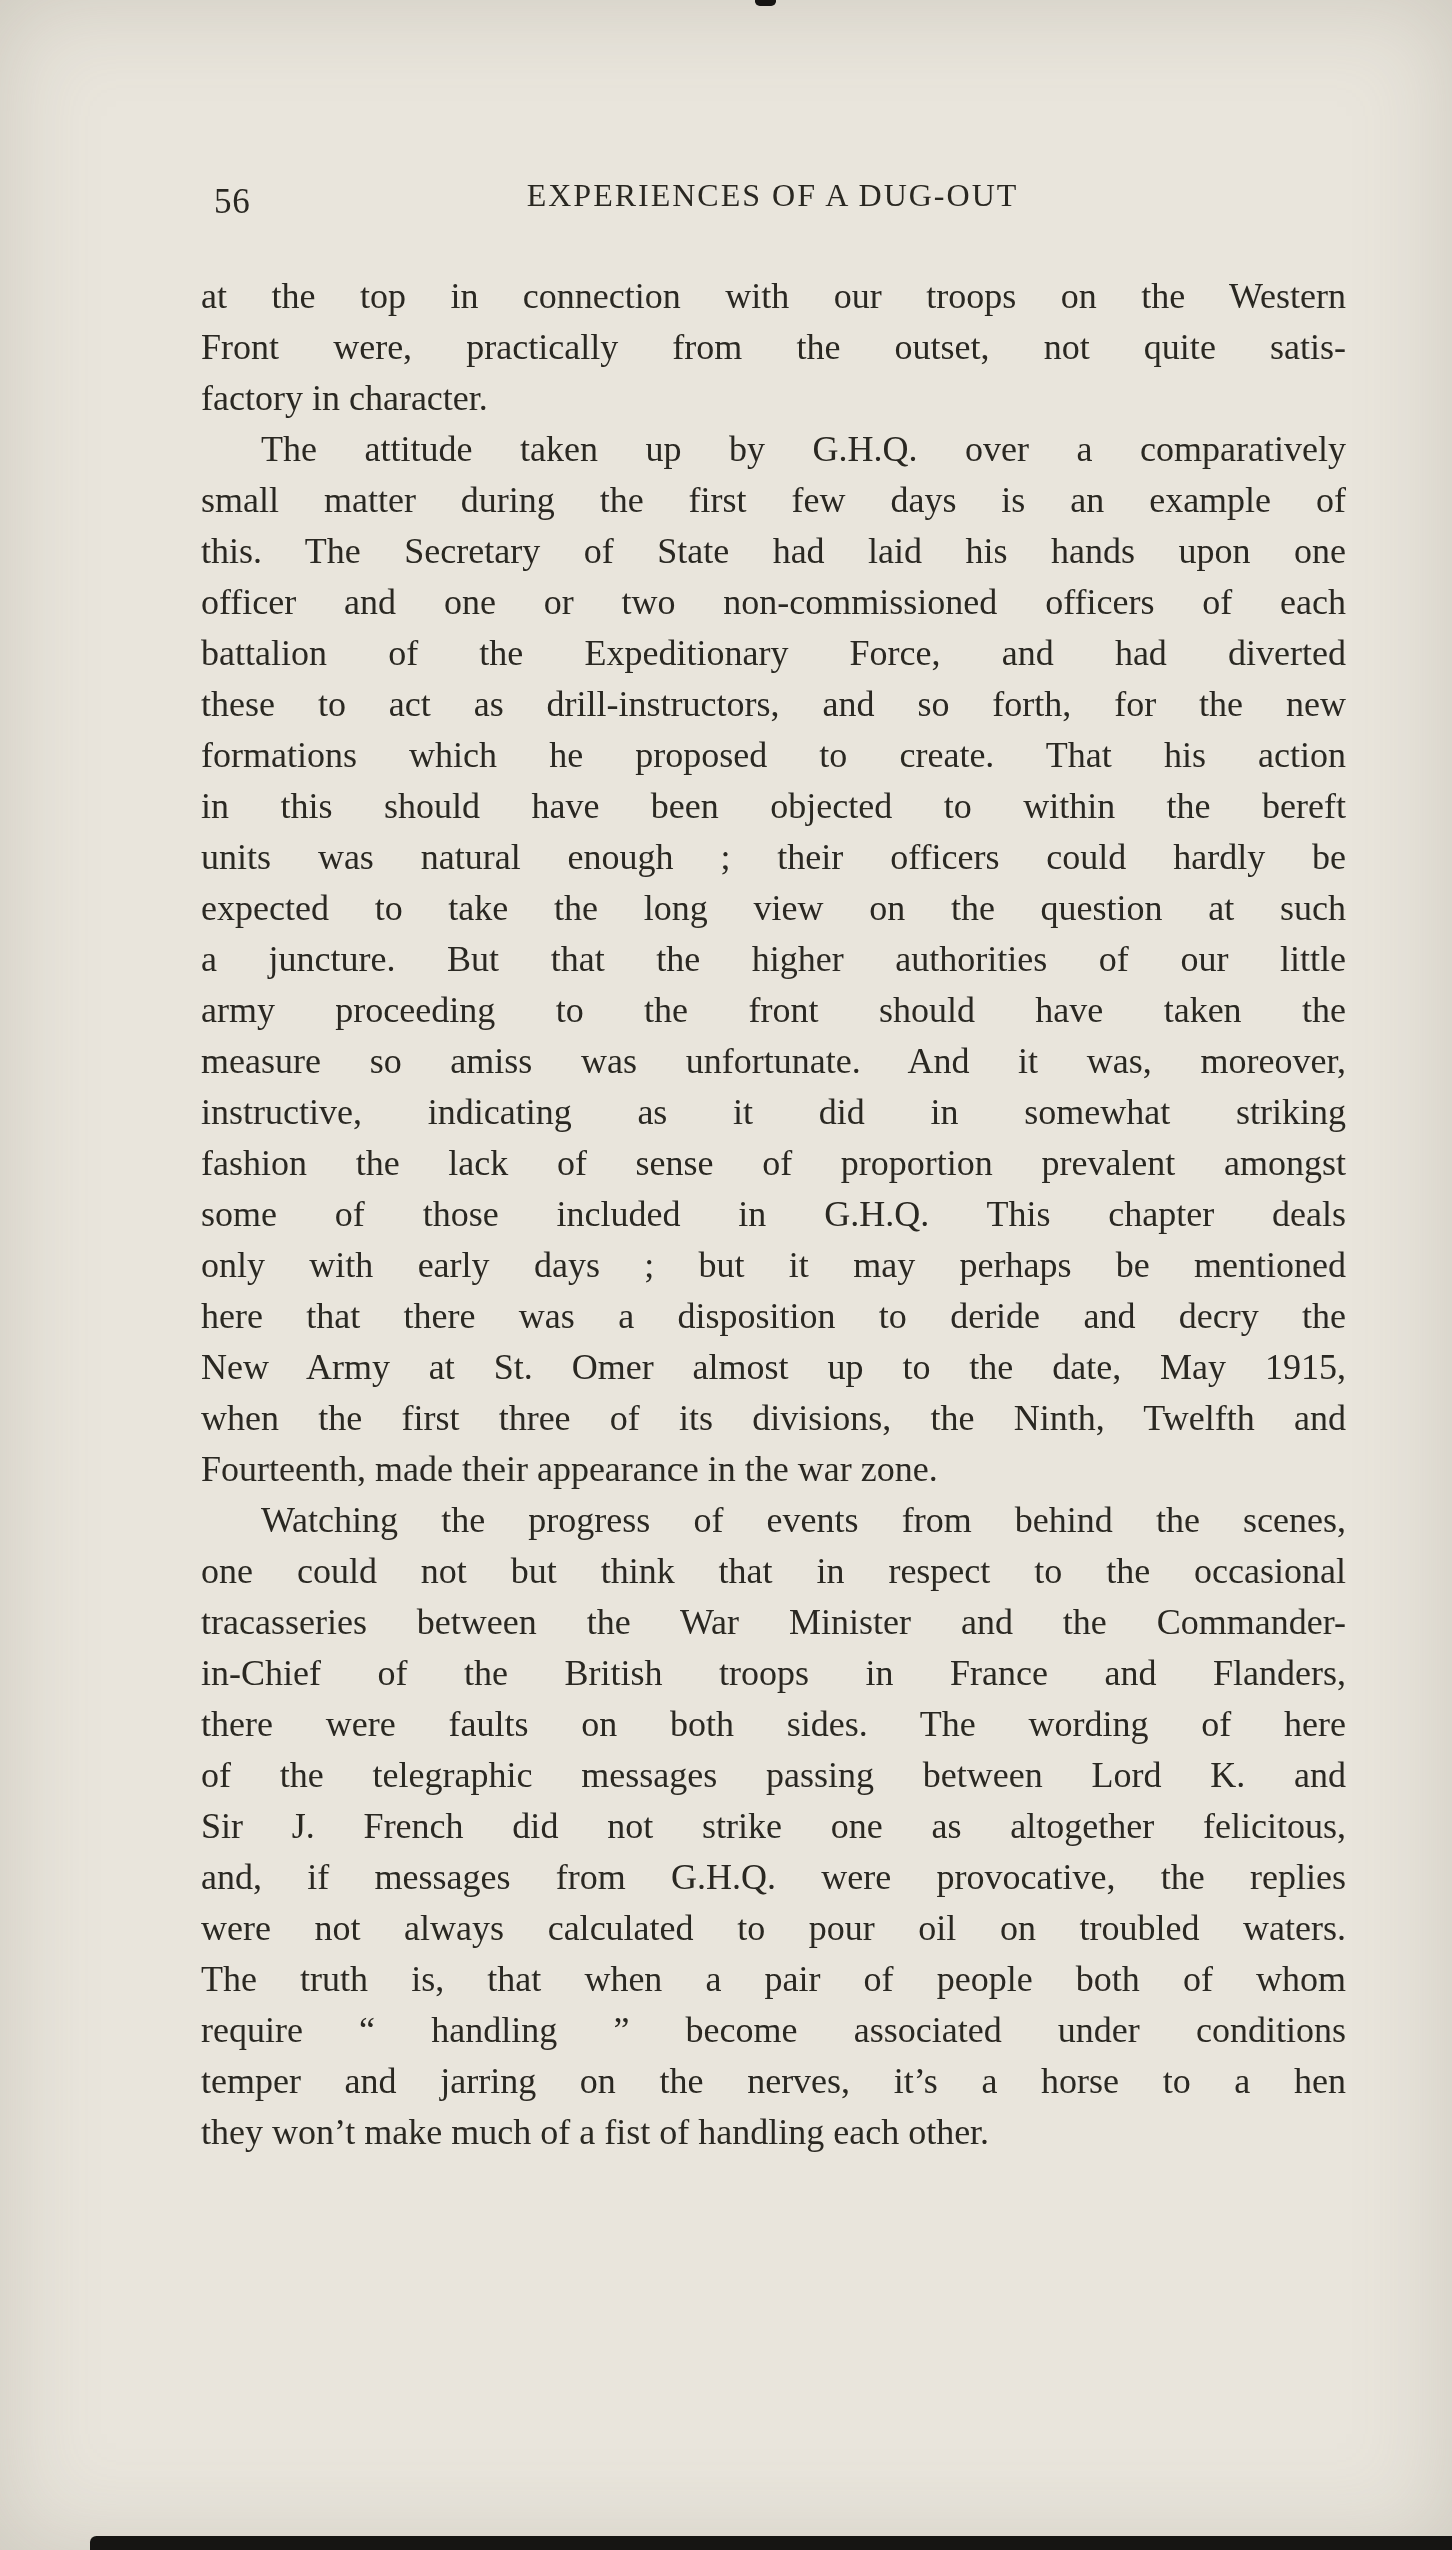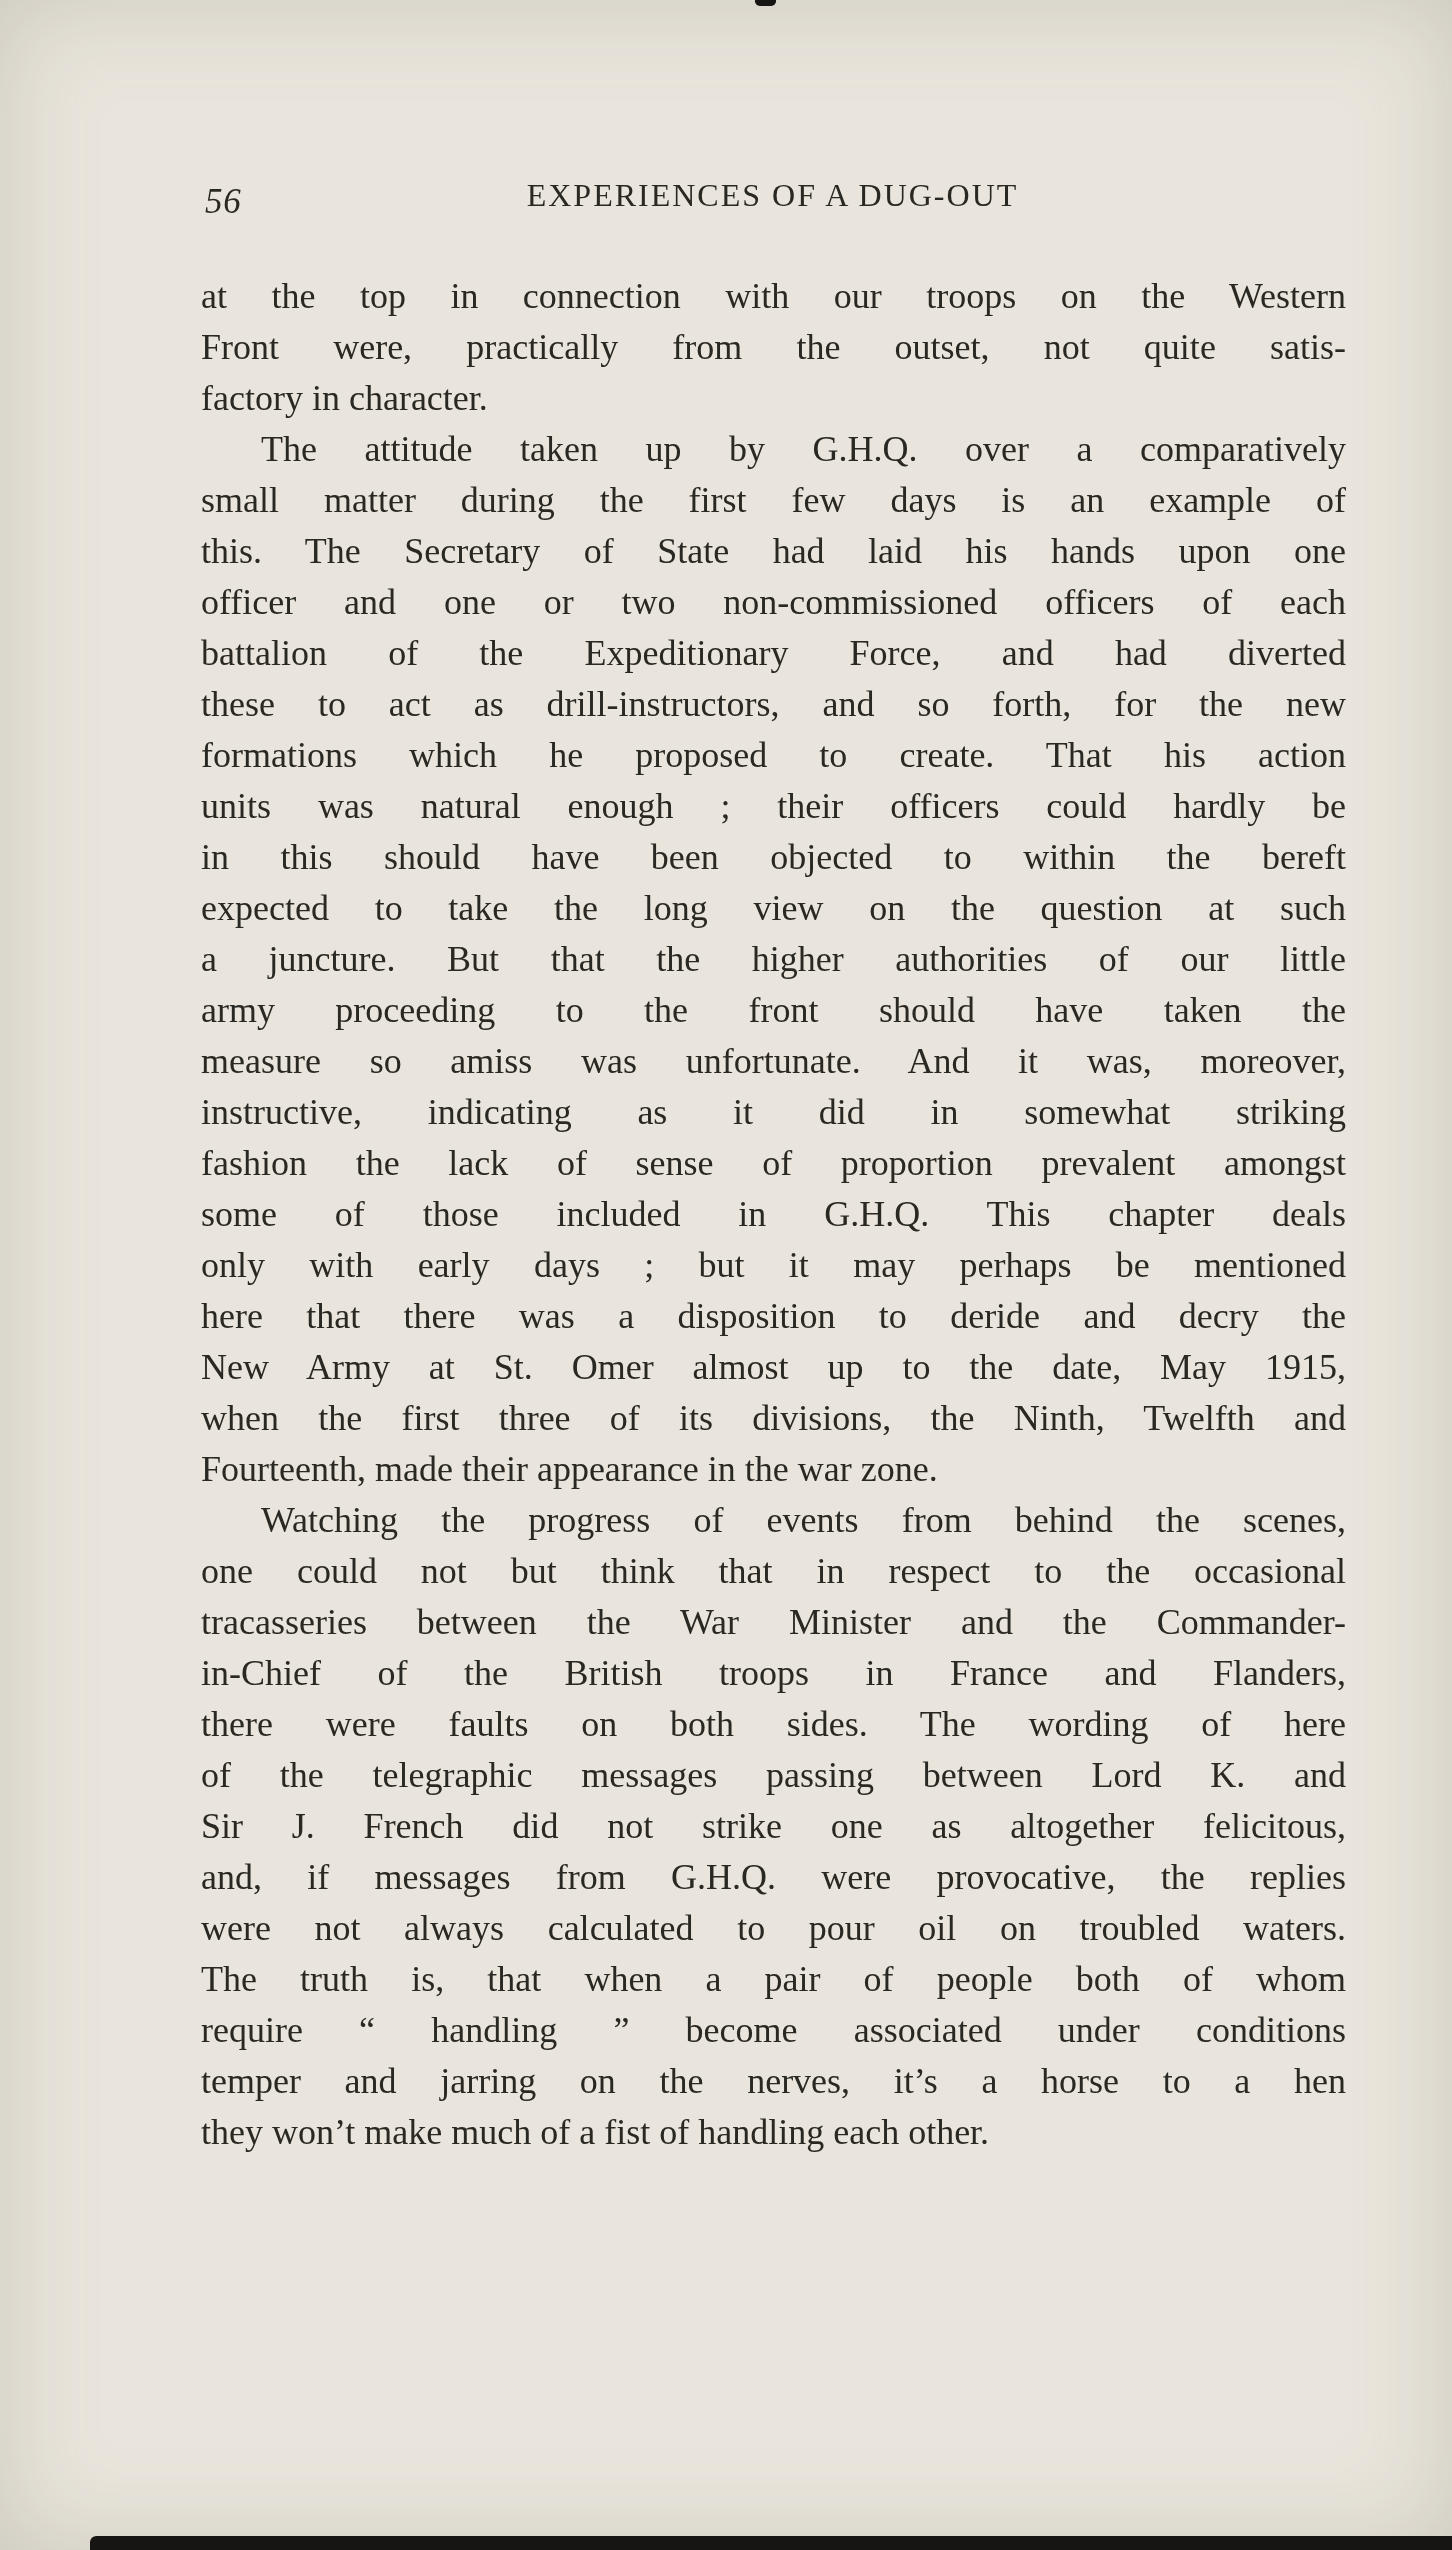--- a/index.html
+++ b/index.html
@@ -21,25 +21,24 @@
   }
   .header-row {
     position: absolute;
     top: 177px;
     left: 201px;
     width: 1143px;
     height: 56px;
   }
   .page-number {
     position: absolute;
-    left: 4px;
+    left: 13px;
     top: 4.8px;
     font-size: 35px;
     letter-spacing: 0.8px;
-    font-style: italic;
   }
   .running-title {
     text-align: center;
     font-size: 32px;
     letter-spacing: 2px;
     padding-top: 0px;
   }
   .body-text {
     position: absolute;
     top: 271px;
@@ -90,22 +89,22 @@
       <div class="line">at the top in connection with our troops on the Western</div>
       <div class="line">Front were, practically from the outset, not quite satis-</div>
       <div class="line no-just">factory in character.</div>
       <div class="line indent">The attitude taken up by G.H.Q. over a comparatively</div>
       <div class="line">small matter during the first few days is an example of</div>
       <div class="line">this.  The Secretary of State had laid his hands upon one</div>
       <div class="line">officer and one or two non-commissioned officers of each</div>
       <div class="line">battalion of the Expeditionary Force, and had diverted</div>
       <div class="line">these to act as drill-instructors, and so forth, for the new</div>
       <div class="line">formations which he proposed to create.  That his action</div>
+      <div class="line">in this should have been objected to within the bereft</div>
       <div class="line">units was natural enough ;  their officers could hardly be</div>
-      <div class="line">in this should have been objected to within the bereft</div>
       <div class="line">expected to take the long view on the question at such</div>
       <div class="line">a juncture.  But that the higher authorities of our little</div>
       <div class="line">army proceeding to the front should have taken the</div>
       <div class="line">measure so amiss was unfortunate.  And it was, moreover,</div>
       <div class="line">instructive, indicating as it did in somewhat striking</div>
       <div class="line">fashion the lack of sense of proportion prevalent amongst</div>
       <div class="line">some of those included in G.H.Q.  This chapter deals</div>
       <div class="line">only with early days ;  but it may perhaps be mentioned</div>
       <div class="line">here that there was a disposition to deride and decry the</div>
       <div class="line">New Army at St. Omer almost up to the date, May 1915,</div>

